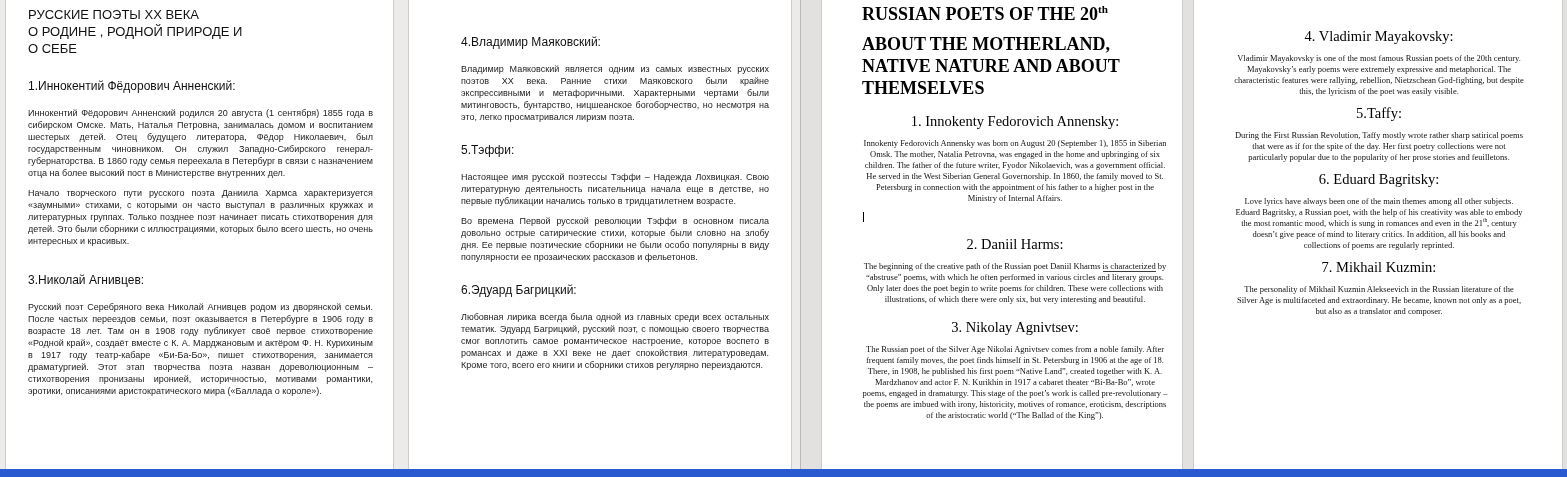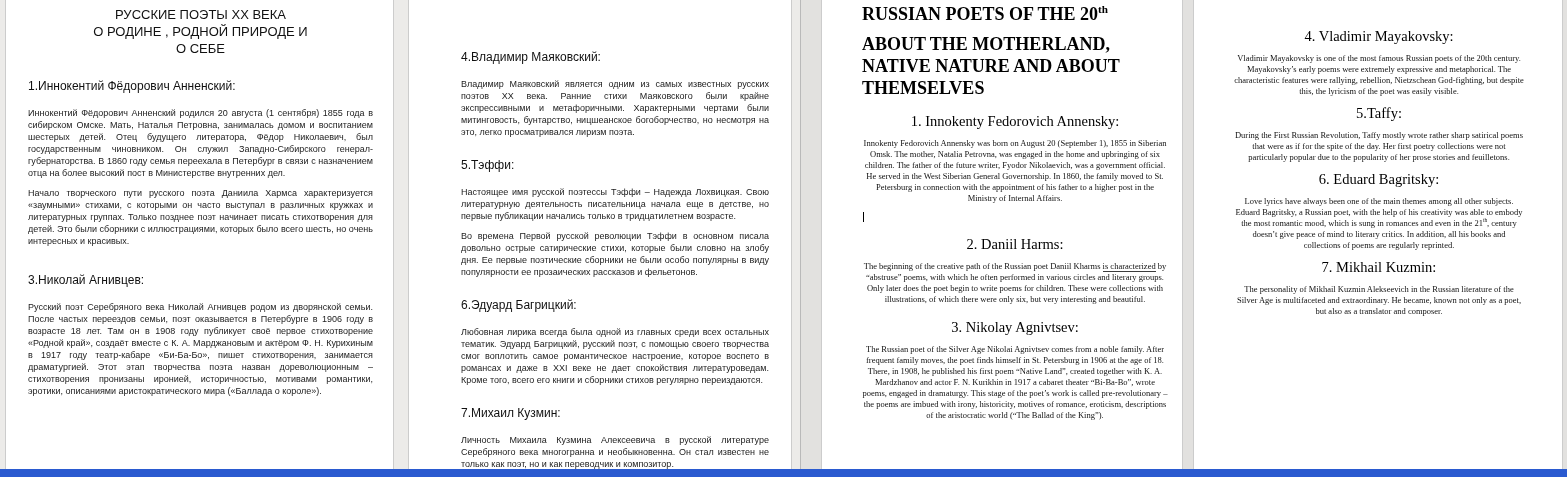--- a/index.html
+++ b/index.html
@@ -21,25 +21,25 @@
     box-sizing: border-box;
     overflow: hidden;
     color: #161616;
   }
   .page-ru-1 { left: 5px;   width: 389px; padding: 6px 20px 0 22px; }
   .page-ru-2 { left: 408px; width: 384px; padding: 34px 22px 0 52px; }
   .page-en-1 { left: 20px;  width: 362px; padding: 3px 14px 0 26px; }
   .page-en-2 { left: 392px; width: 370px; padding: 28px 38px 0 54px; }
 
   
-  .ru-title { font-size: 13px; line-height: 17px; text-align: center; color: #111; }
+  .ru-title { font-size: 13px; line-height: 17px; text-align: left; color: #111; }
   .ru-heading { font-size: 12px; font-weight: 400; margin: 26px 0 14px; color: #111; }
   .page-ru-1 .sec-0 .ru-heading { margin-top: 22px; }
   .page-ru-2 .ru-heading { margin-top: 20px; }
-  .page-ru-2 .sec-0 .ru-heading { margin-top: 16px; }
+  .page-ru-2 .sec-0 .ru-heading { margin-top: 1px; }
   .ru-body { font-size: 9px; line-height: 12px; margin: 0 0 8px; text-align: justify; color: #222; }
 
   
   .en { font-family: "Liberation Serif", "DejaVu Serif", serif; padding-left: 40px; }
   .en-title { font-size: 18px; line-height: 22px; font-weight: 700; color: #000; }
   .en-title-2 { margin-top: 8px; }
   .en-heading { font-family: "Liberation Serif", "DejaVu Serif", serif; font-size: 14.5px; font-weight: 400; margin: 14px 0 8px; color: #000; text-align: center; }
   .page-en-2 .en-heading { margin-top: 8px; }
   .page-en-2 .sec-0 .en-heading { margin-top: 0; }
   .en-body { font-family: "Liberation Serif", "DejaVu Serif", serif; font-size: 8.5px; line-height: 11px; margin: 0 0 8px; color: #111; text-align: center; }
@@ -94,24 +94,20 @@
         <div class="ru-heading">5.Тэффи:</div>
         <p class="ru-body">Настоящее имя русской поэтессы Тэффи – Надежда Лохвицкая. Свою литературную деятельность писательница начала еще в детстве, но первые публикации начались только в тридцатилетнем возрасте.</p>
         <p class="ru-body">Во времена Первой русской революции Тэффи в основном писала довольно острые сатирические стихи, которые были словно на злобу дня. Ее первые поэтические сборники не были особо популярны в виду популярности ее прозаических рассказов и фельетонов.</p>
       </div>
 
       <div class="sec sec-2">
         <div class="ru-heading">6.Эдуард Багрицкий:</div>
         <p class="ru-body">Любовная лирика всегда была одной из главных среди всех остальных тематик. Эдуард Багрицкий, русский поэт, с помощью своего творчества смог воплотить самое романтическое настроение, которое воспето в романсах и даже в XXI веке не дает спокойствия литературоведам. Кроме того, всего его книги и сборники стихов регулярно переиздаются.</p>
       </div>
 
-      <div class="sec sec-3">
-        <div class="ru-heading">7.Михаил Кузмин:</div>
-        <p class="ru-body">Личность Михаила Кузмина Алексеевича в русской литературе Серебряного века многогранна и необыкновенна. Он стал известен не только как поэт, но и как переводчик и композитор.</p>
-      </div>
     </div>
   </div>
 
   <div class="window window-right">
 
     <div class="page page-en-1 en">
       <div class="en-title">
         <div><span>RUSSIAN POETS OF THE 20</span><sup>th</sup></div>
       </div>
       <div class="en-title en-title-2">ABOUT THE MOTHERLAND, NATIVE NATURE AND ABOUT THEMSELVES</div>

